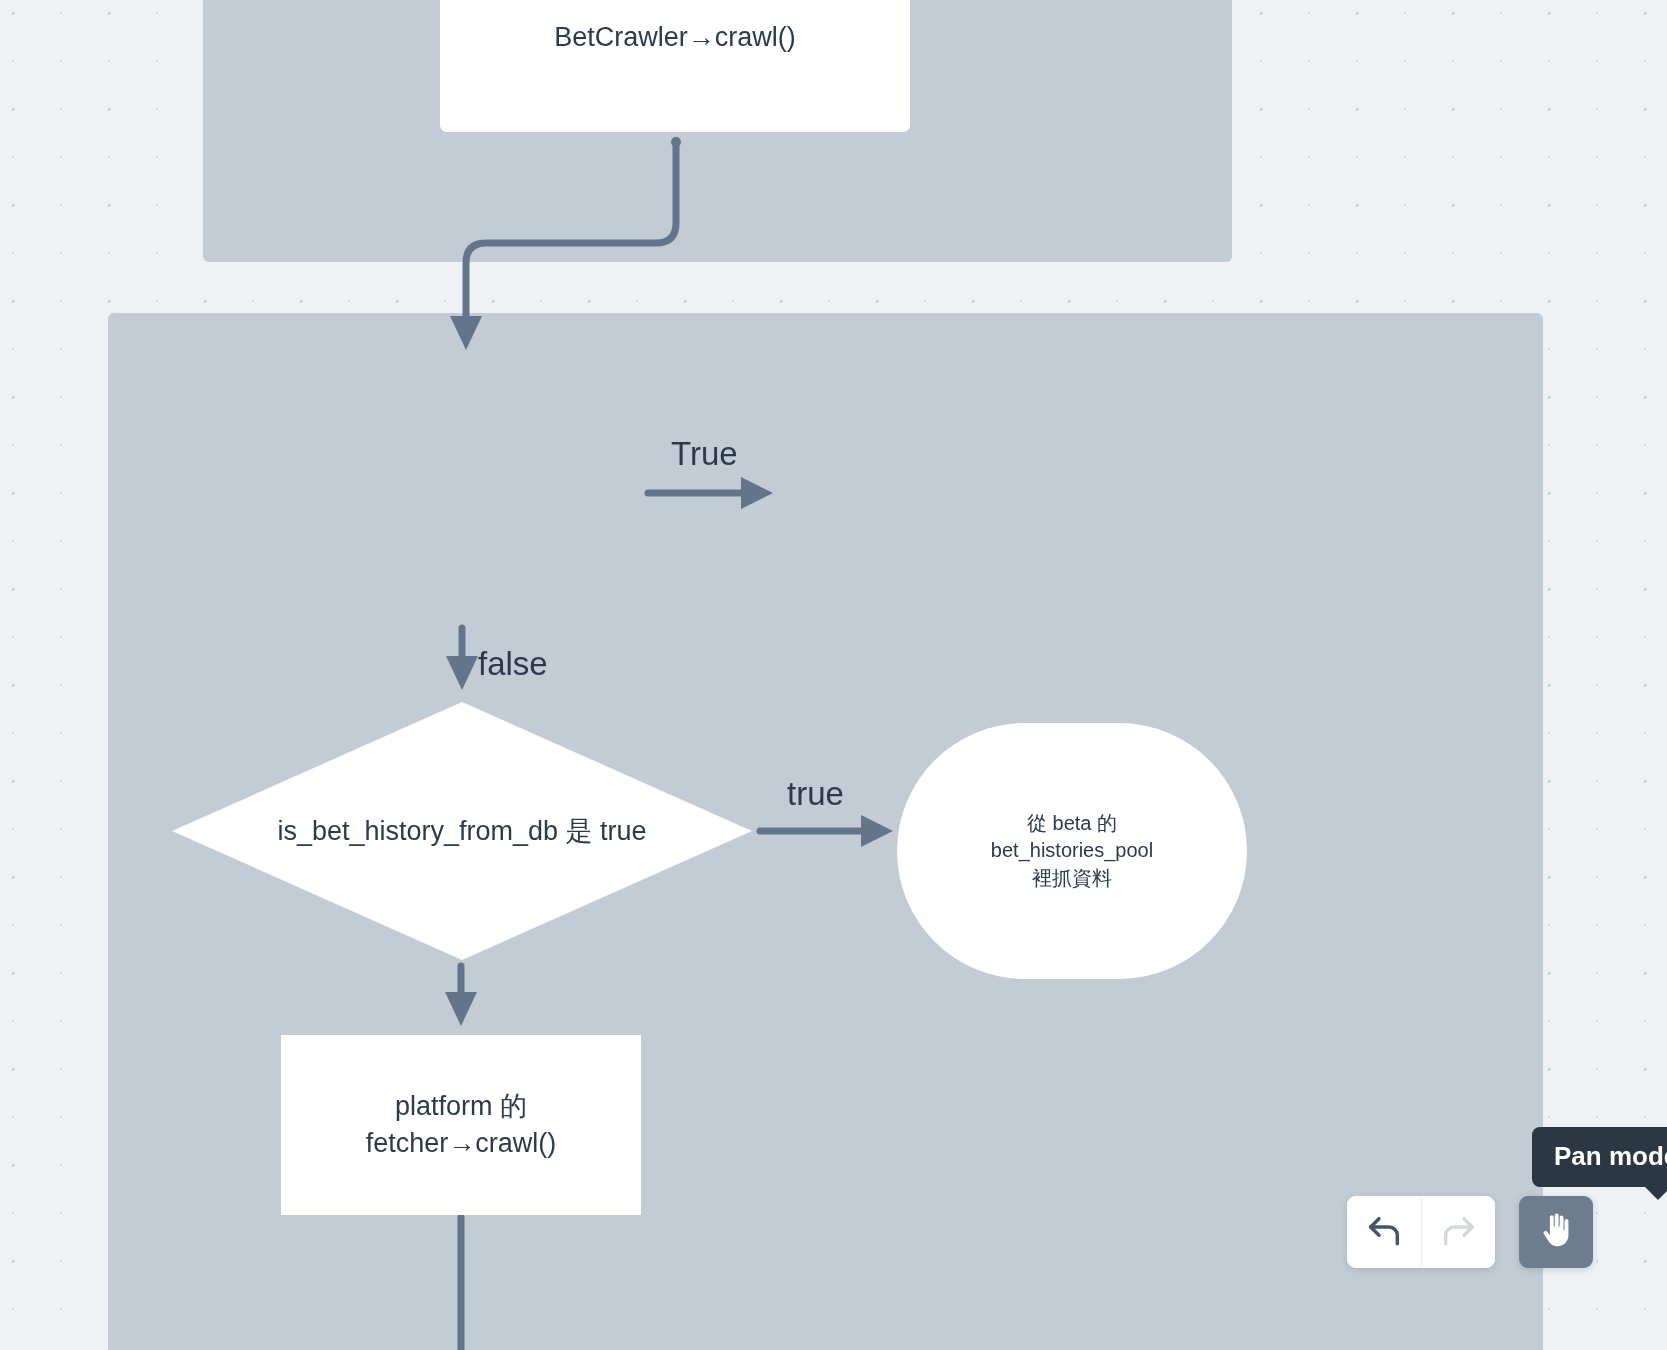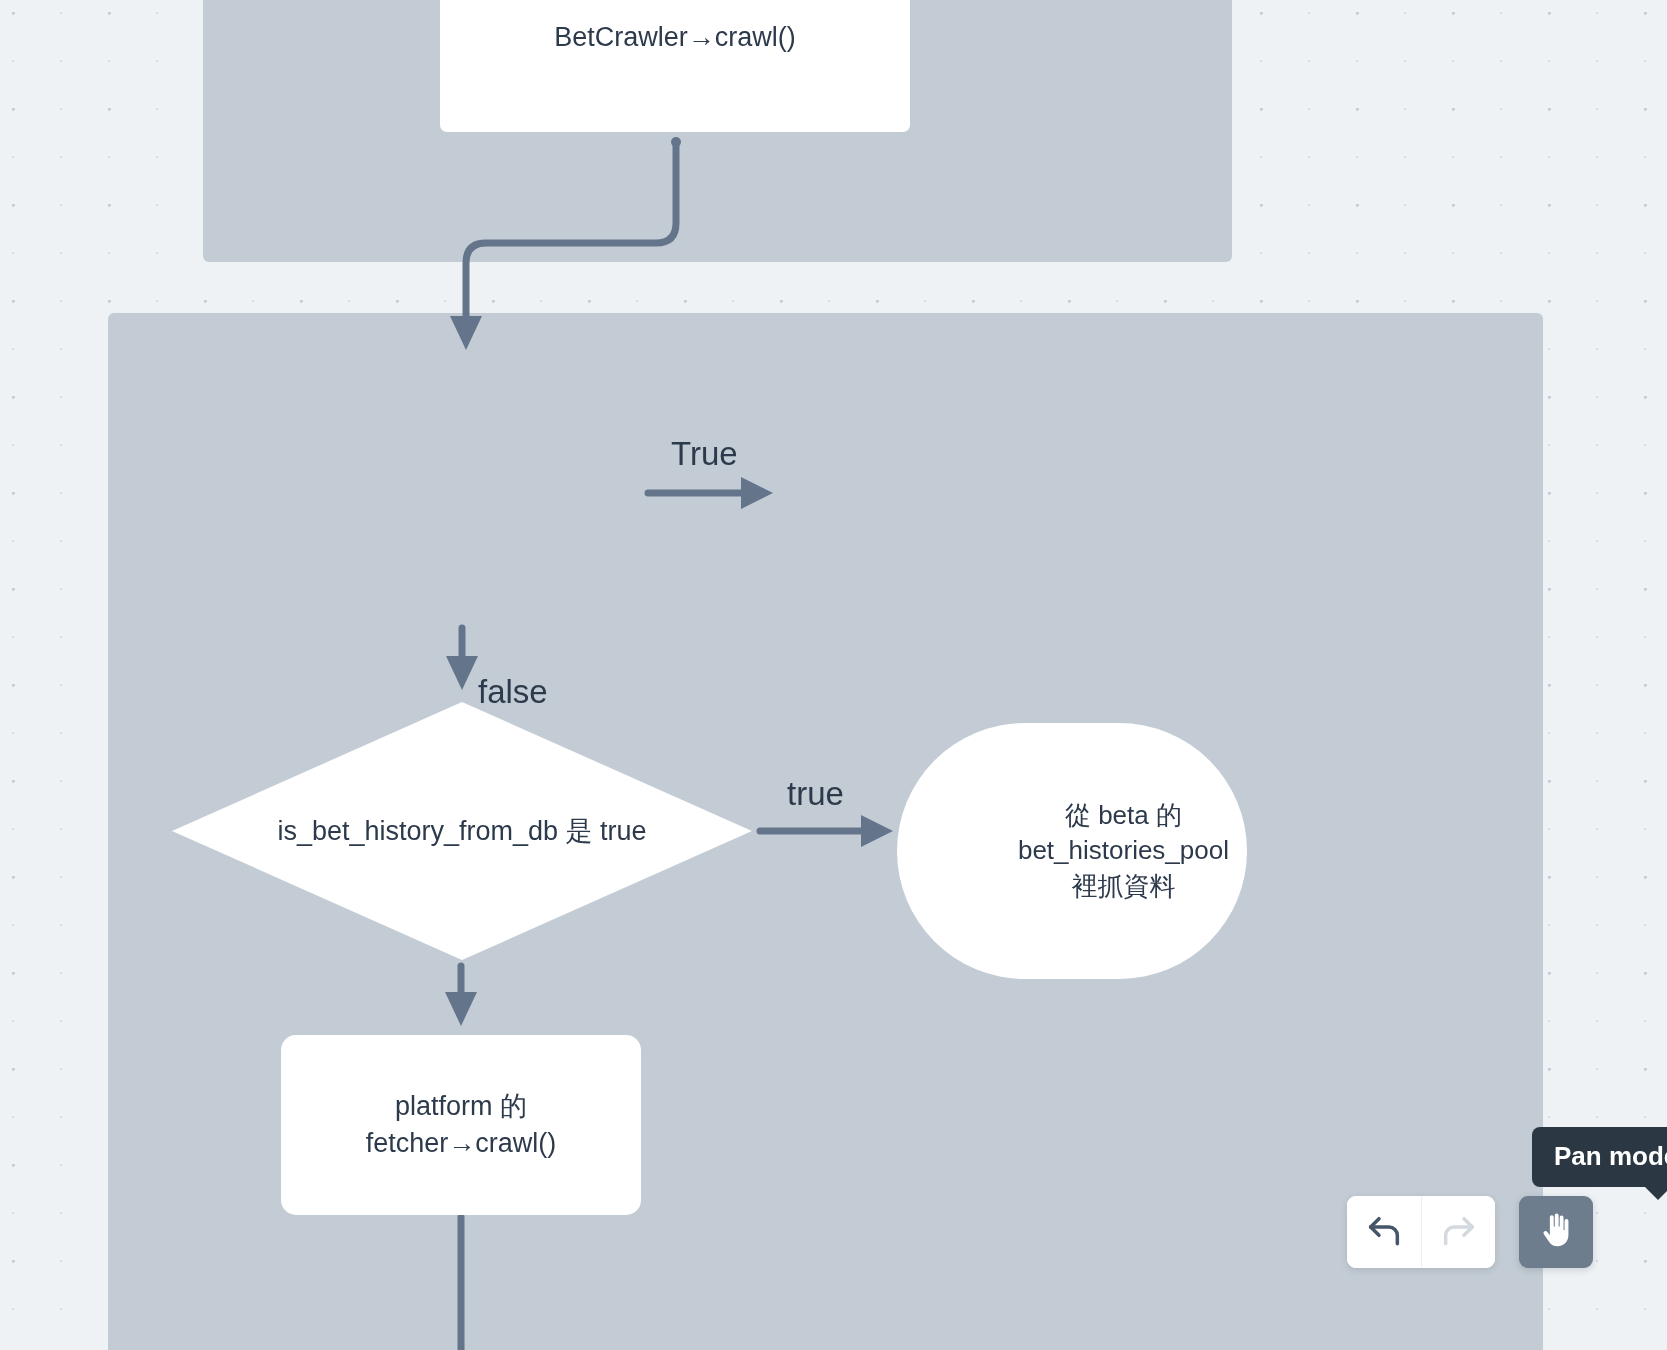--- a/index.html
+++ b/index.html
@@ -52,21 +52,21 @@
     position: absolute;
     background: #ffffff;
     color: #2c3a4b;
     display: flex;
     align-items: center;
     justify-content: center;
     text-align: center;
     line-height: 1.36;
     box-sizing: border-box;
   }
-  .node-rect { border-radius: 15px; }
+  .node-rect { border-radius: 0; }
   .node-pill { border-radius: 999px; }
 
   #node-betcrawler {
     left: 440px;
     top: -58px;
     width: 470px;
     height: 190px;
     font-size: 27px;
     border-radius: 7px;
   }
@@ -75,22 +75,21 @@
     top: 411px;
     width: 360px;
     height: 165px;
     font-size: 27px;
   }
   #node-betapool {
     left: 897px;
     top: 723px;
     width: 350px;
     height: 256px;
-    font-size: 26px;
-    justify-content: flex-end;
+    font-size: 20px;
   }
   #node-platformfetcher {
     left: 281px;
     top: 1035px;
     width: 360px;
     height: 180px;
     font-size: 27px;
   }
   .node-lines { padding: 0 18px; }
   .node-lines div { white-space: nowrap; }
@@ -150,21 +149,21 @@
     stroke-linejoin: round;
   }
   .edge-head { fill: #64748b; }
   .edge-label {
     position: absolute;
     color: #2c3a4b;
     font-size: 33px;
     white-space: nowrap;
   }
   #label-true-1 { left: 671px; top: 435px; }
-  #label-false-1 { left: 478px; top: 673px; }
+  #label-false-1 { left: 478px; top: 645px; }
   #label-true-2 { left: 787px; top: 775px; }
 
   .edge-dot { fill: #64748b; }
 
   
   #controls {
     position: absolute;
     left: 1347px;
     top: 1196px;
     display: flex;

